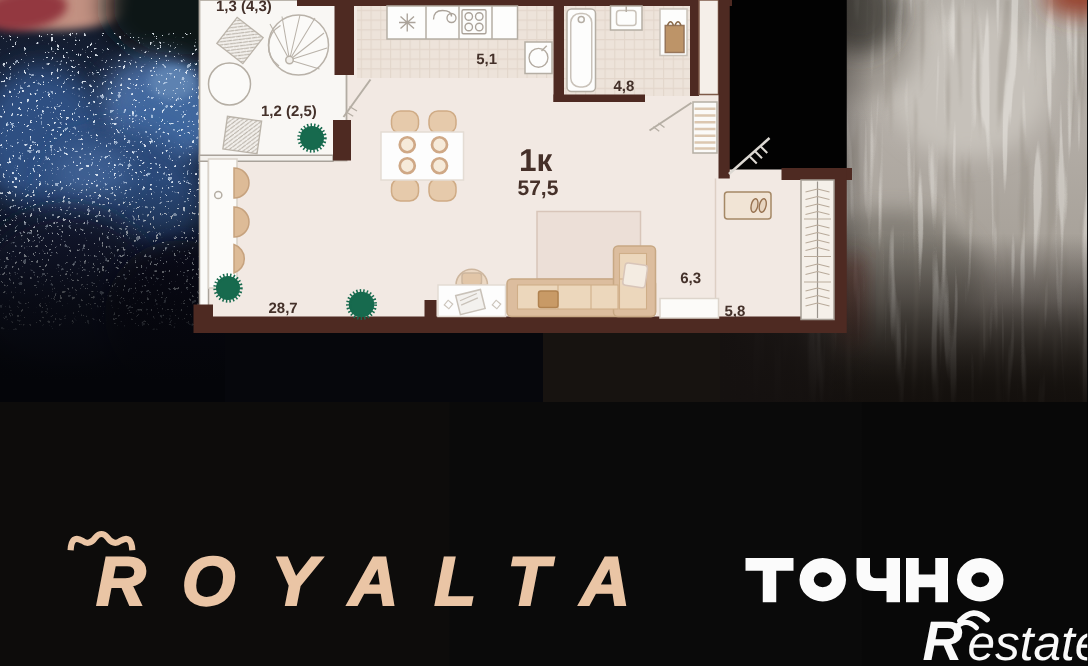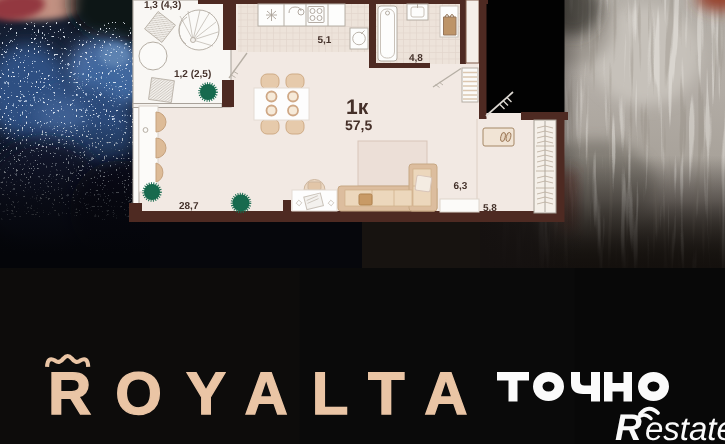--- a/index.html
+++ b/index.html
@@ -338,21 +338,21 @@
       <text x="483" y="210.5">5,8</text>
     </g>
   </svg>
 
   <div id="band" style="left:0;top:268px;width:725px;height:176px;background:linear-gradient(90deg,#0d0c0b 0,#0d0c0b 299px,#0a0a0a 300px,#0a0a0a 574px,#080808 575px);"></div>
 
   <div id="royalta" style="left:48px;top:360px;width:380px;height:60px;color:#eac5a5;">
     <svg style="left:-4px;top:-8px;" width="53" height="16" viewBox="0 0 46 14">
       <path d="M2.5 13 Q3 3.5 9.5 7.5 Q13.5 10.5 17 5.5 Q20.5 1.5 24 5.5 Q27.5 10.5 31.5 7.5 Q38 3.5 38.5 13" fill="none" stroke="#eac5a5" stroke-width="3.6"></path>
     </svg>
-    <div style="left:0;top:4px;font-size:60px;font-weight:bold;letter-spacing:24px;line-height:1;-webkit-text-stroke:1.3px #eac5a5;filter:blur(.4px);">ROYALTA</div>
+    <div style="left:16px;top:4px;font-size:46px;font-weight:bold;letter-spacing:24px;line-height:1;-webkit-text-stroke:1.3px #eac5a5;filter:blur(.4px);font-style:italic;">ROYALTA</div>
   </div>
 
   <svg id="tochno" style="left:490px;top:365px;filter:blur(.3px);" width="200" height="45" viewBox="490 365 200 45">
     <g fill="#fbfbfb">
       <path d="M497 372h32v8.5h-11.5v21h-9v-21H497z"></path>
       <path d="M571 372h9v9.5q0 4 4.5 4h6.5v-13.5h9v29.5h-9v-7.5h-8q-12 0-12-11z"></path>
       <path d="M604 372h8.5v11h11v-11h8.5v29.5h-8.5v-10h-11v10H604z"></path>
     </g>
     <g fill="none" stroke="#fbfbfb" stroke-width="9.5">
       <ellipse cx="548.5" cy="386.5" rx="10.75" ry="9.75"></ellipse>

